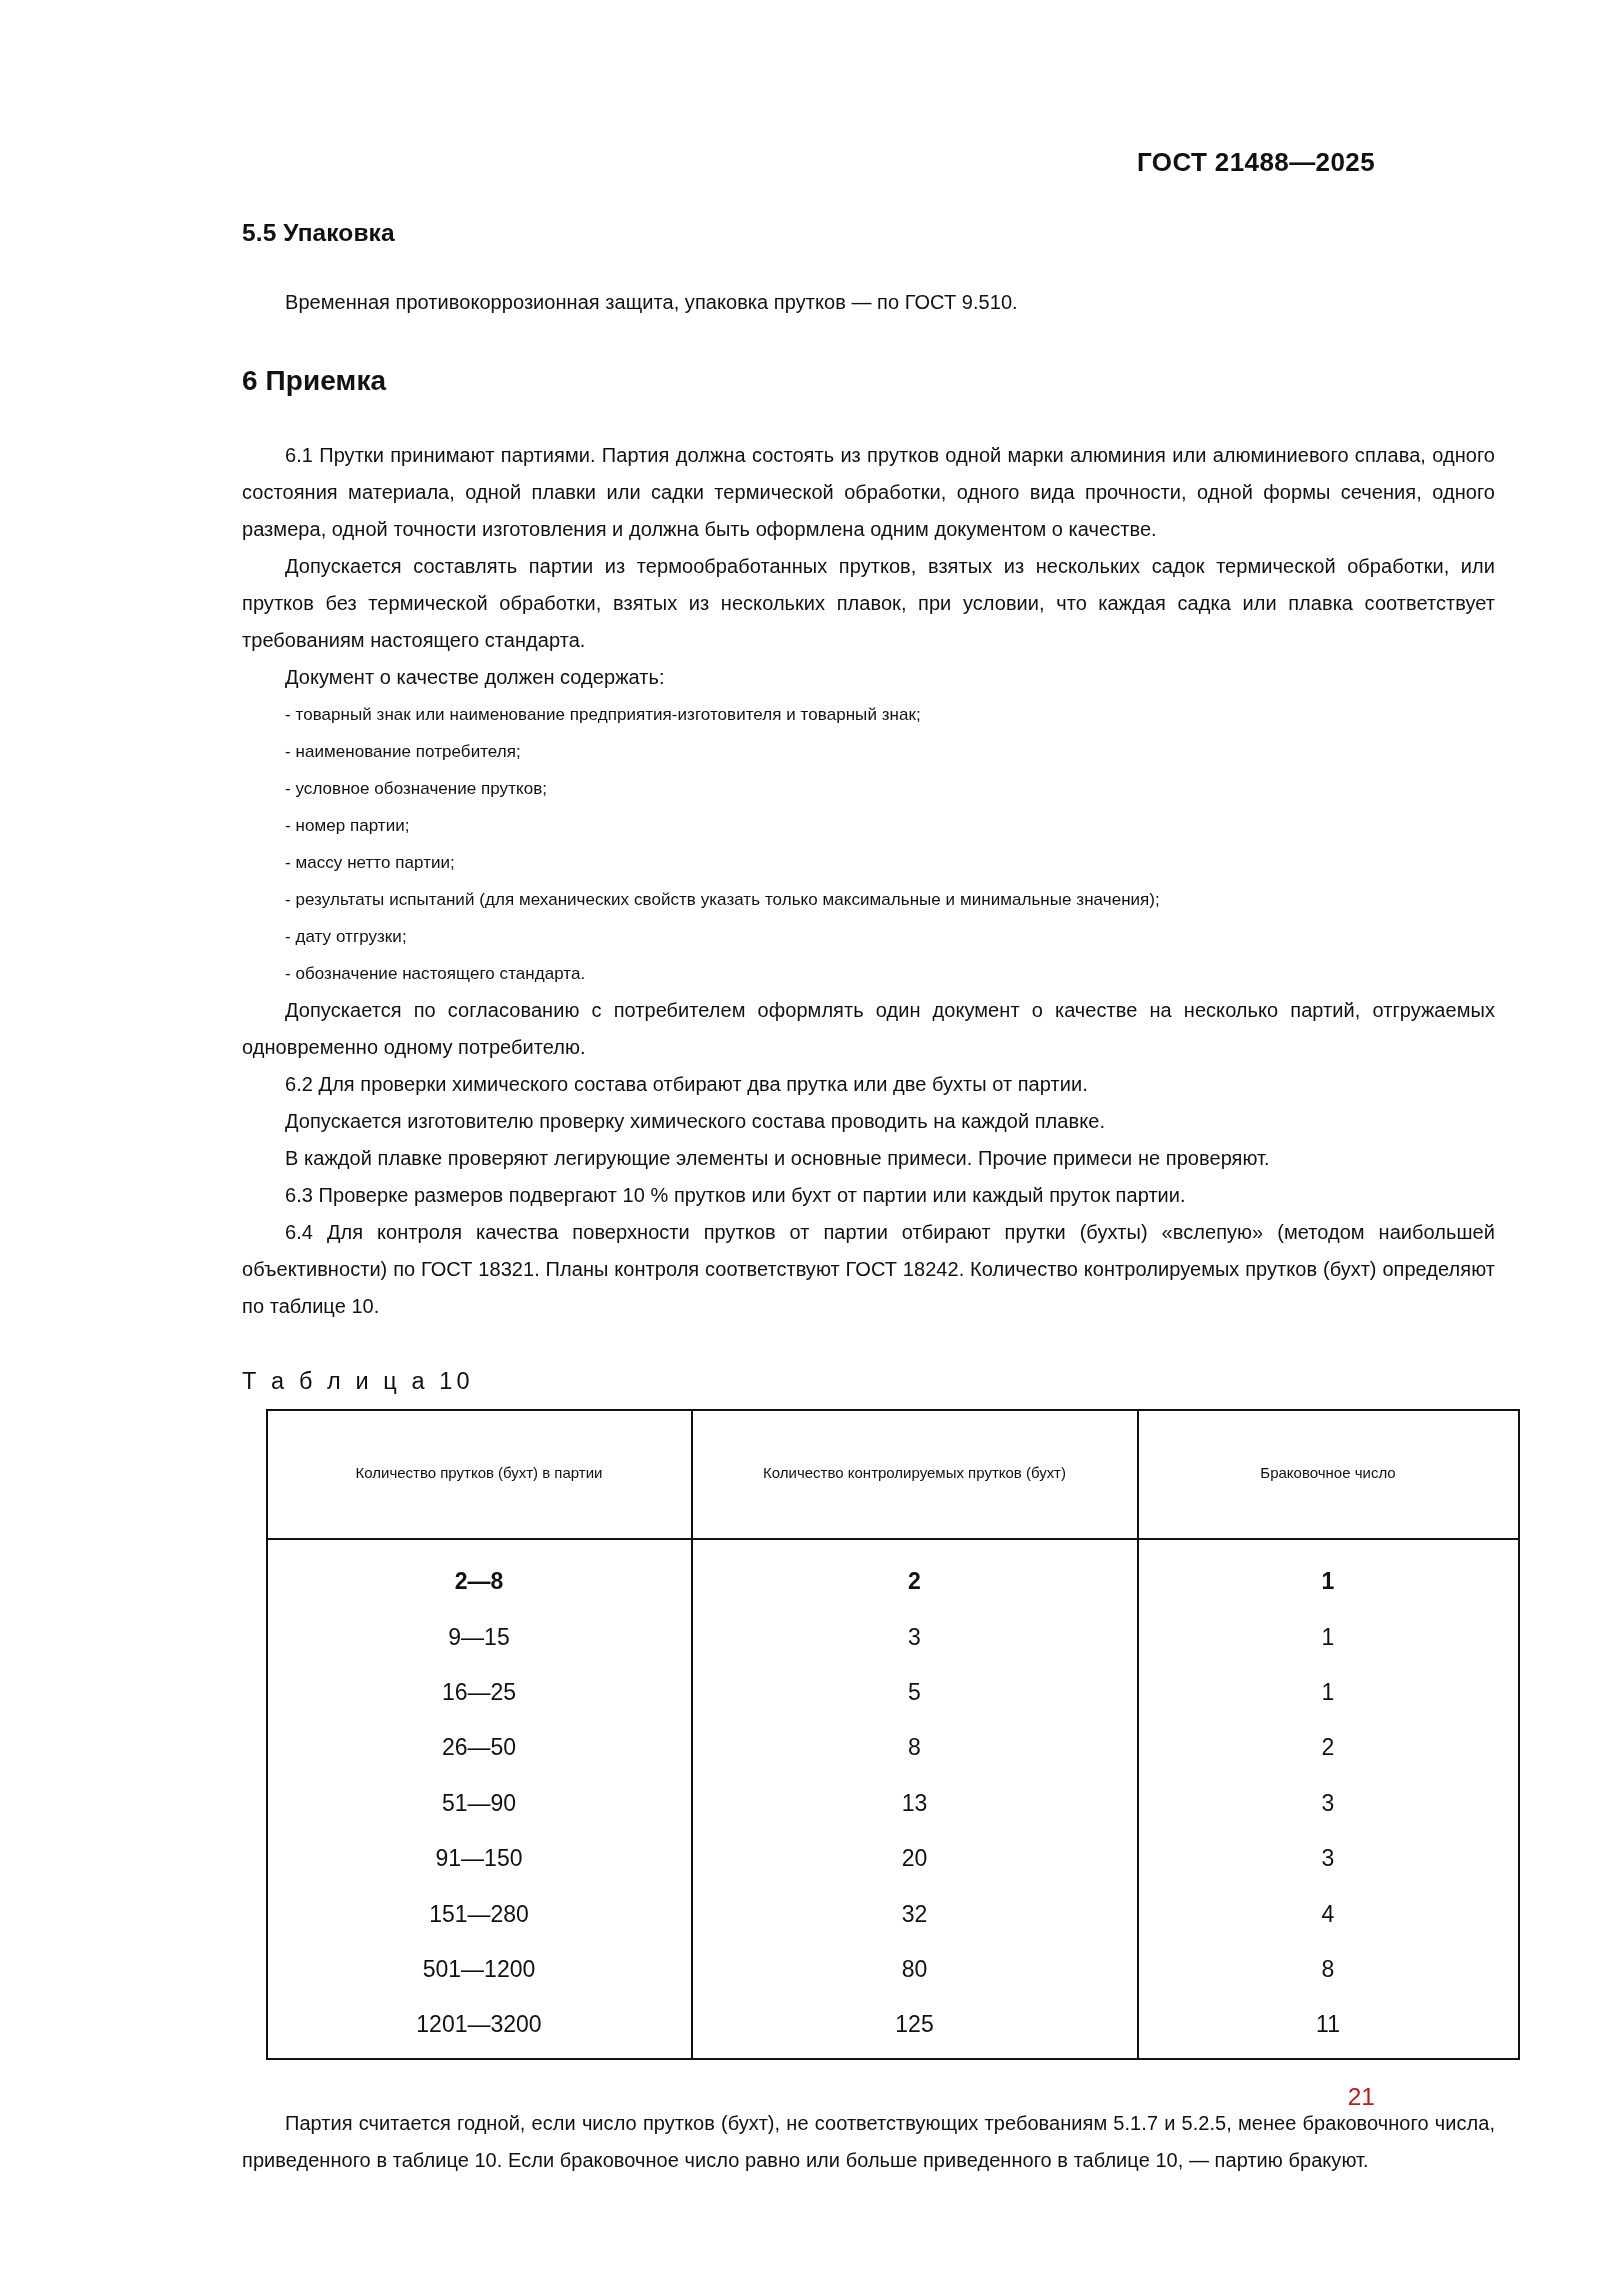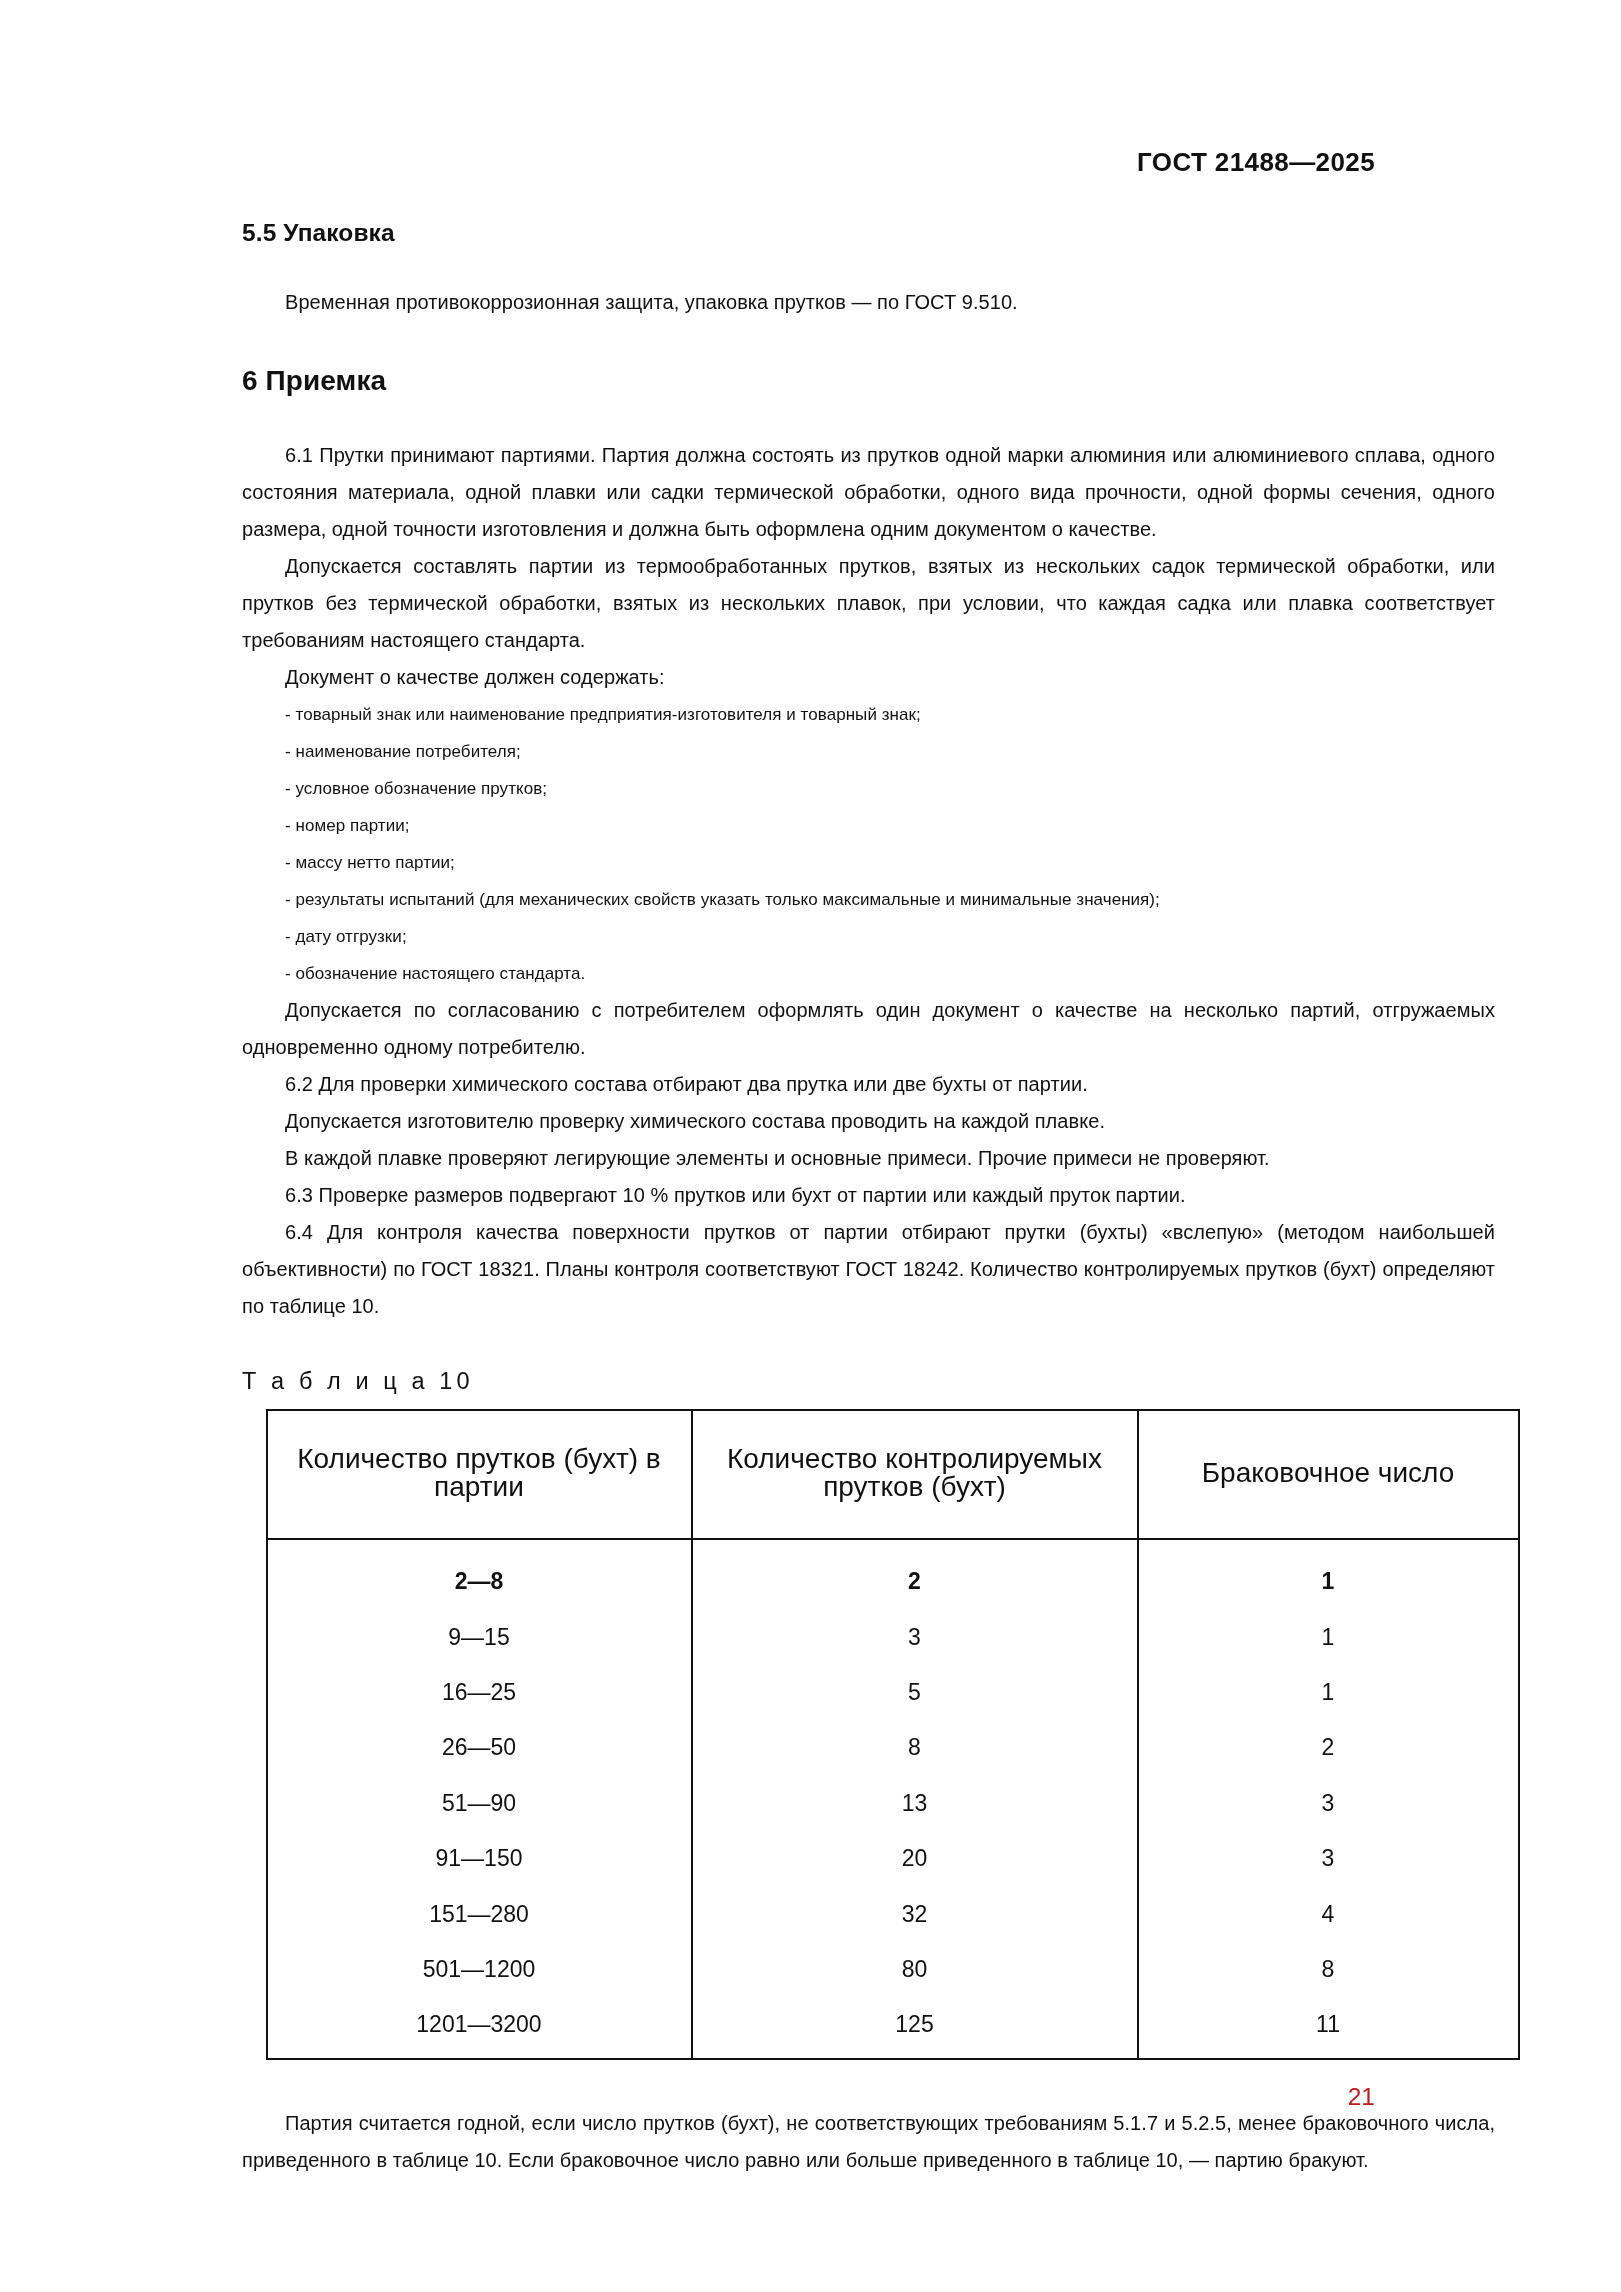--- a/index.html
+++ b/index.html
@@ -113,21 +113,21 @@
   table.gost td {
     border-left: 2px solid #111111;
     border-right: 2px solid #111111;
     text-align: center;
     vertical-align: middle;
     color: #111111;
   }
   table.gost thead th {
     border-top: 2.9px solid #111111;
     border-bottom: 2.9px solid #111111;
-    font-size: 28px;
+    font-size: 15px;
     font-weight: normal;
     line-height: 28px;
     padding: 25.5px 9.8px 29px 9.8px;
     height: 73px;
   }
   table.gost tbody td {
     font-size: 23px;
     font-weight: normal;
     line-height: 27.4px;
     padding: 14px 9.8px;

